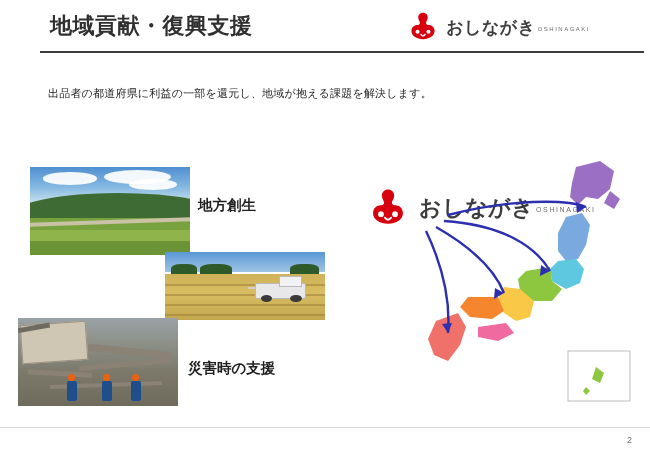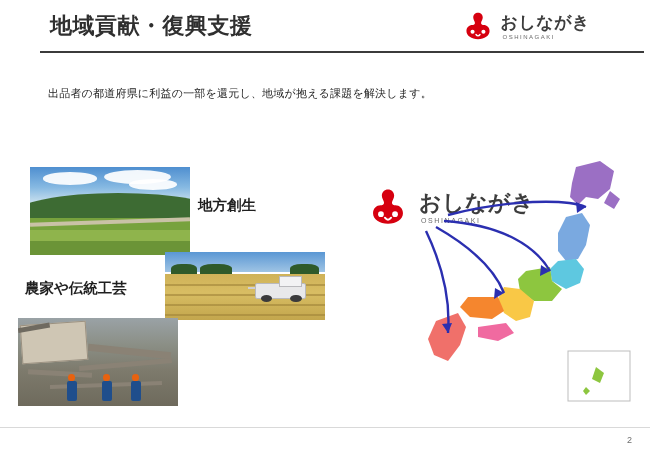--- a/index.html
+++ b/index.html
@@ -55,22 +55,22 @@
     align-items: center;
     gap: 6px;
   }
   .brand-mark {
     width: 34px;
     height: 34px;
     position: relative;
   }
   .brand-text {
     display: flex;
-    flex-direction: column;
-    align-items: flex-start;
+    flex-direction: row;
+    align-items: center;
     line-height: 1;
   }
   .brand-name {
     font-size: 17px;
     color: #3d3d3d;
     font-weight: bold;
     letter-spacing: 0.5px;
   }
   .brand-sub {
     font-size: 6px;
@@ -331,21 +331,21 @@
       <div class="head"></div>
       <div class="body"></div>
     </div>
     <div class="p3-worker" style="left:70%;">
       <div class="head"></div>
       <div class="body"></div>
     </div>
   </div>
 
   <div class="plabel plabel-1">地方創生</div>
-  <div class="plabel plabel-2">農家や伝統工芸</div>
+  <div class="plabel plabel-3">災害時の支援</div>
 
   <div class="right-brand">
     <div class="brand-mark">
       <svg viewBox="0 0 100 100" width="44" height="44" aria-hidden="true">
         <path d="M50 8 C42 8 36 14 36 22 C36 29 41 33 41 38 C41 42 37 44 33 44 C24 44 16 51 16 62 C16 76 31 86 50 86 C69 86 84 76 84 62 C84 51 76 44 67 44 C63 44 59 42 59 38 C59 33 64 29 64 22 C64 14 58 8 50 8 Z" fill="#d6000f"></path>
         <circle cx="34" cy="64" r="6.5" fill="#ffffff"></circle>
         <circle cx="66" cy="64" r="6.5" fill="#ffffff"></circle>
         <path d="M43 72 Q50 81 57 72" stroke="#ffffff" stroke-width="4.5" fill="none" stroke-linecap="round"></path>
       </svg>
     </div>

